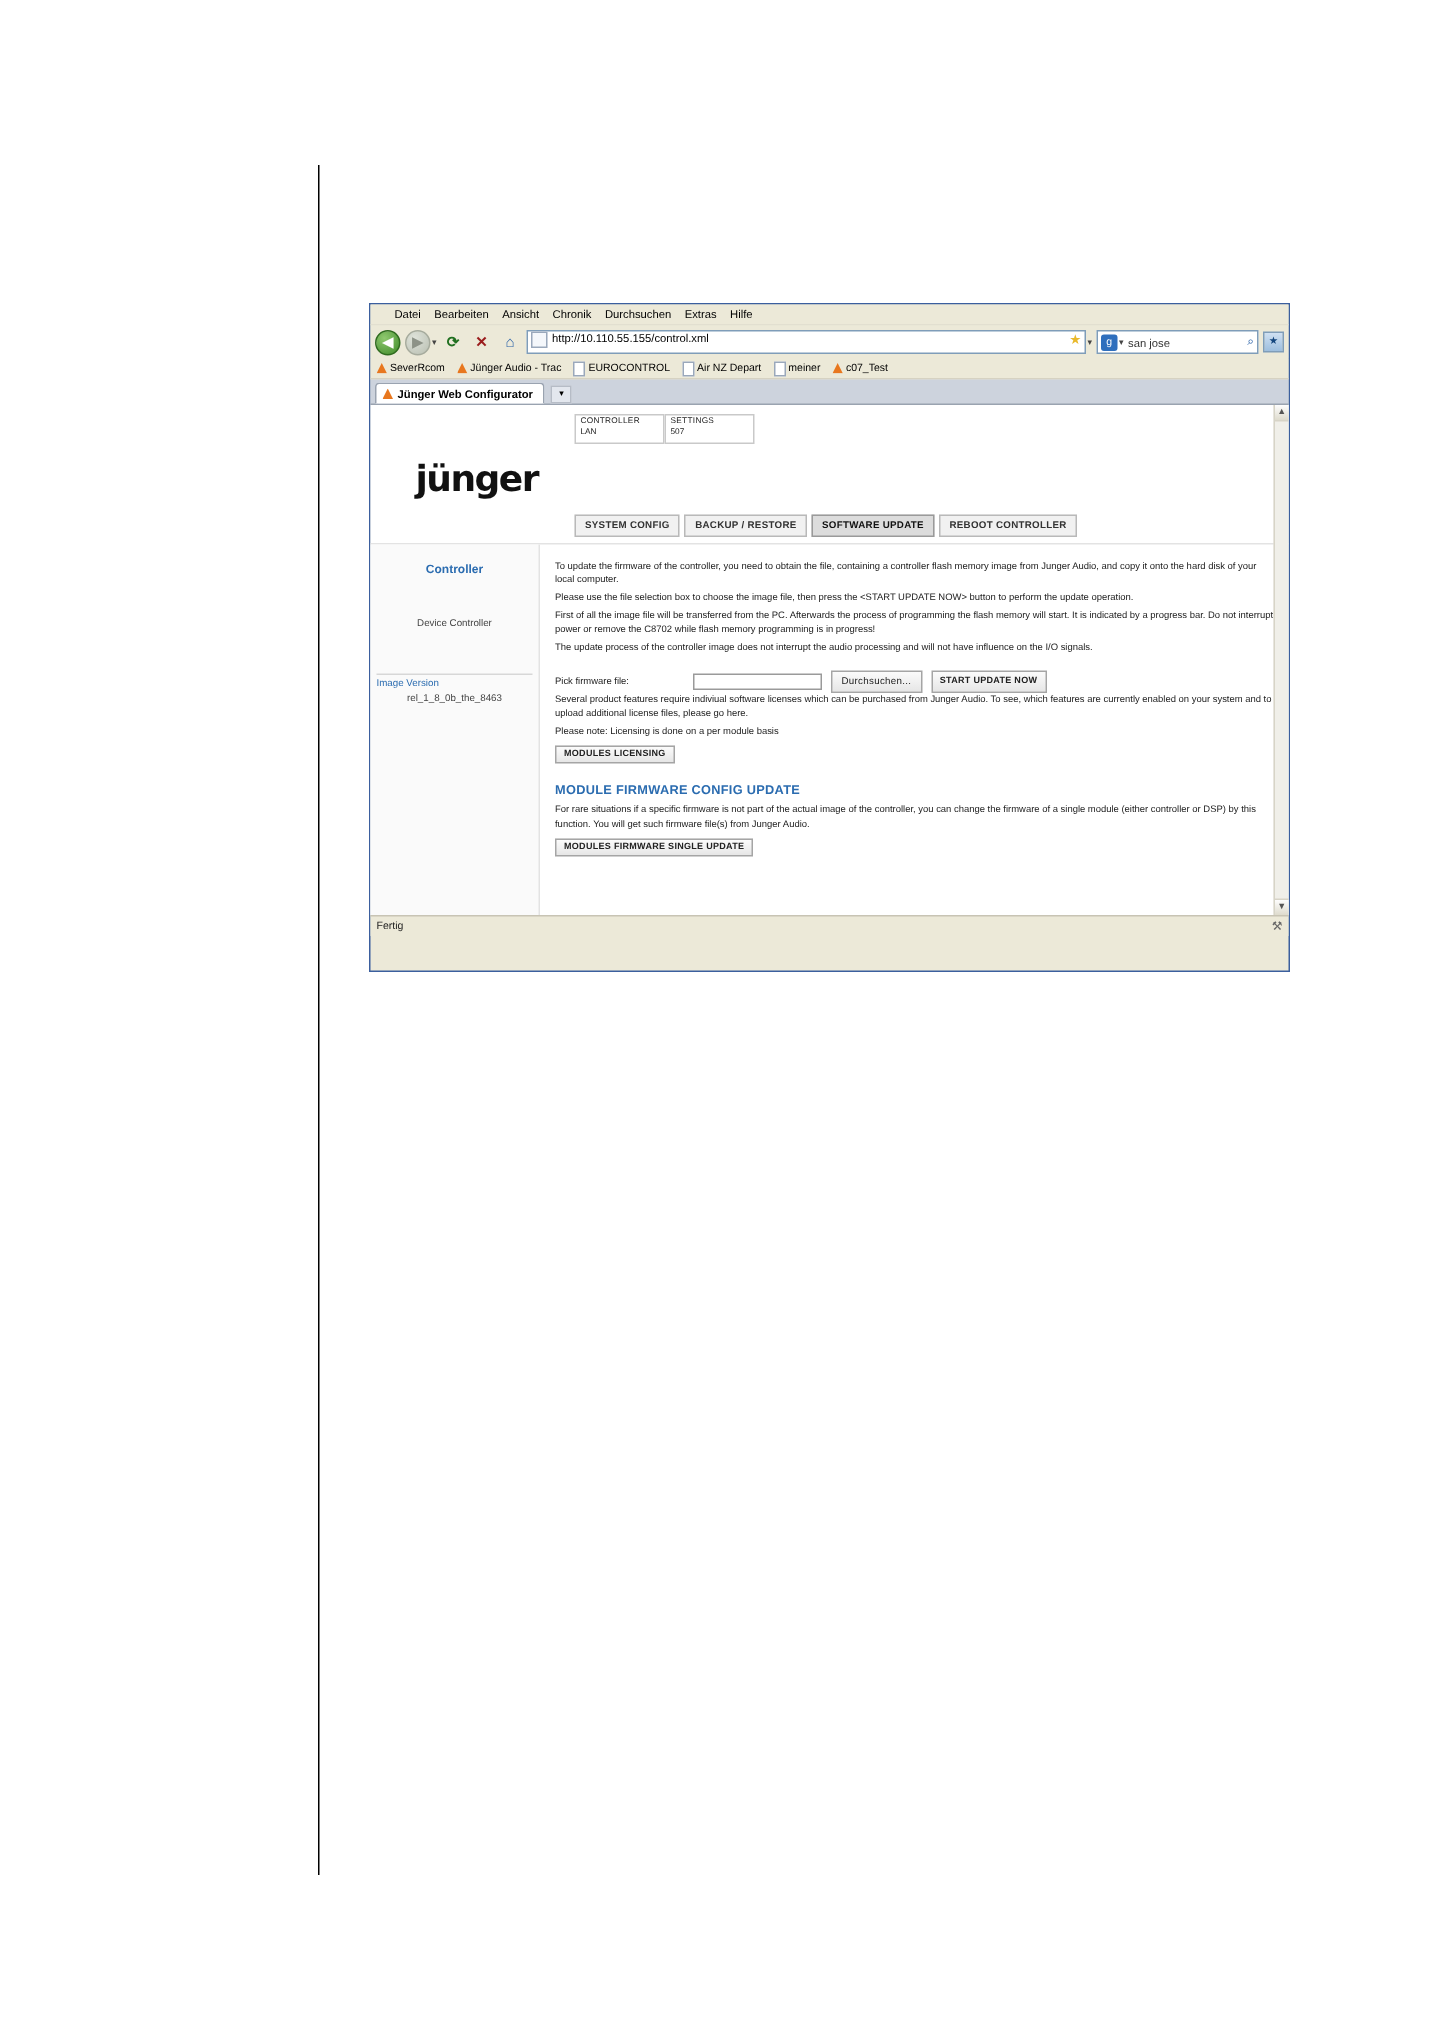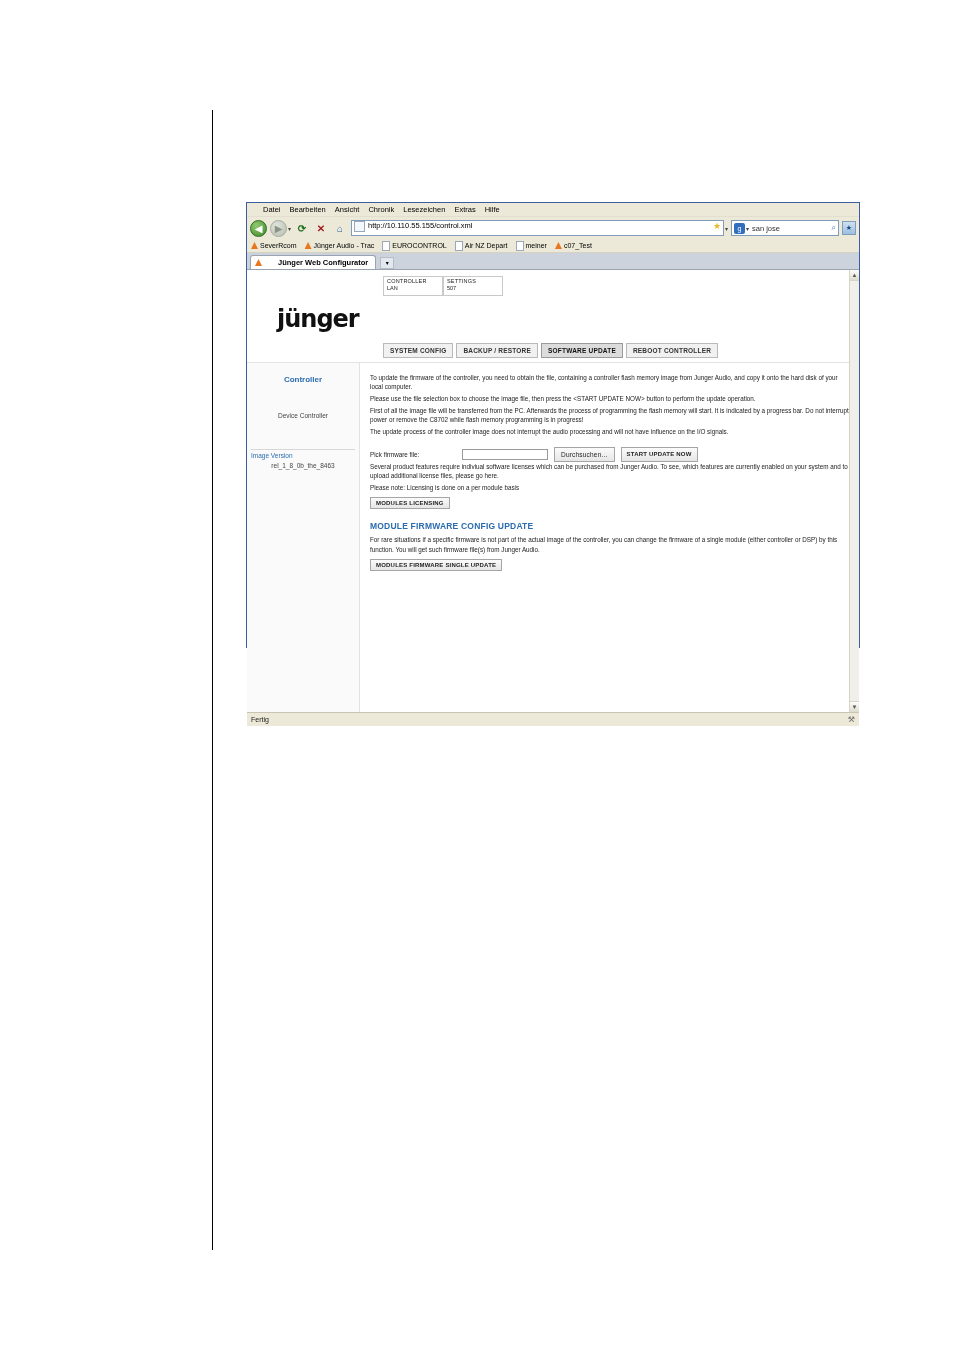--- a/index.html
+++ b/index.html
@@ -230,21 +230,21 @@
     border-bottom: 1px solid #9aa3b0;
   }
   .tab-active {
     height: 14px;
     background: #ffffff;
     border: 1px solid #9aa3b0;
     border-bottom: none;
     border-radius: 3px 3px 0 0;
     display: flex;
     align-items: center;
-    gap: 16px;
+    gap: 3px;
     padding: 0 7px 0 4px;
     font-size: 7.5px;
     font-weight: bold;
     box-sizing: border-box;
   }
   .tab-active .t-ico {
     width: 7px; height: 7px;
     background: #e8771e;
     clip-path: polygon(50% 0%, 100% 100%, 0% 100%);
   }
@@ -255,21 +255,21 @@
     background: #e3e7ee;
     font-size: 6px;
     line-height: 10px;
     text-align: center;
     box-sizing: border-box;
   }
 
   
   .content {
     background: #ffffff;
-    height: 442px;
+    height: 340px;
     position: relative;
     display: flex;
     flex-direction: column;
   }
   .content-inner {
     flex: 1 1 auto;
     display: flex;
     flex-direction: column;
     padding: 0;
     position: relative;
@@ -455,21 +455,21 @@
 <div class="page-rule"></div>
 
 <div class="browser-window">
 
 
   <div class="menubar">
     <span>Datei</span>
     <span>Bearbeiten</span>
     <span>Ansicht</span>
     <span>Chronik</span>
-    <span>Lesezeichen</span>
+    <span>Durchsuchen</span>
     <span>Extras</span>
     <span>Hilfe</span>
   </div>
 
   <div class="navbar">
     <span class="nav-btn back">◀</span>
     <span class="nav-btn forward">▶</span>
     <span class="dropdown-caret">▾</span>
     <span class="nav-btn reload">⟳</span>
     <span class="nav-btn stop">✕</span>

